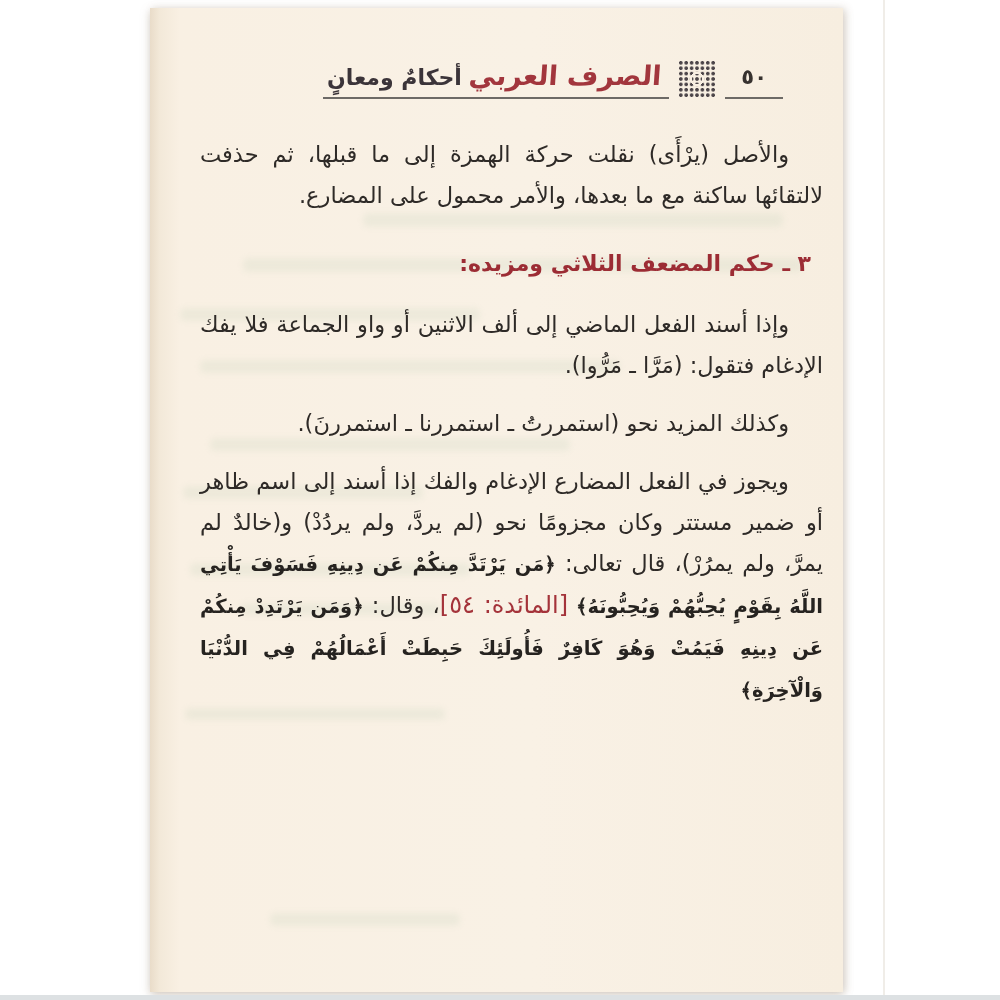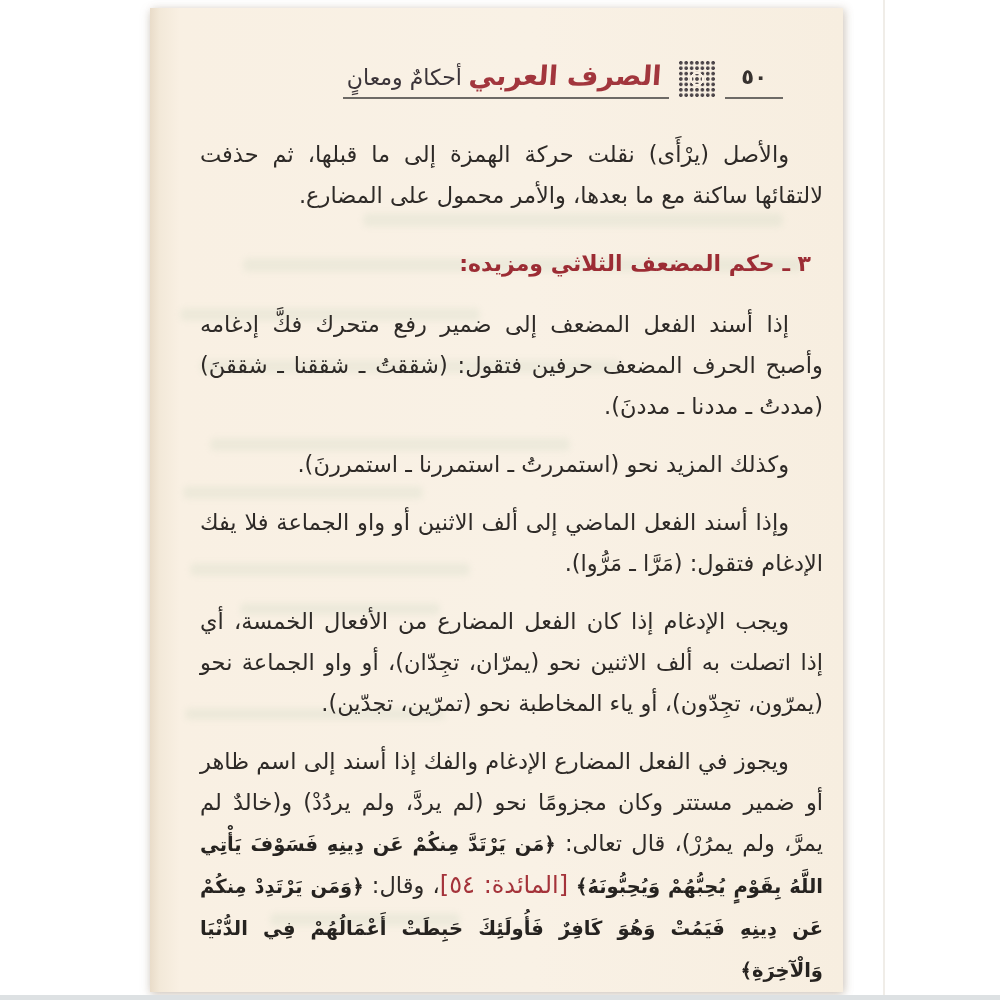--- a/index.html
+++ b/index.html
@@ -36,21 +36,21 @@
   }
   .titlewrap{
     padding:0 8px 6px 4px;border-bottom:2px solid #6d6a66;
     display:flex;direction:rtl;align-items:baseline;gap:7px;white-space:nowrap;
   }
   .title-callig{
     font-size:27px;font-weight:bold;color:#a2363d;
     transform:skewX(-4deg);letter-spacing:-1px;
   }
   .title-rest{
-    font-size:22px;font-weight:normal;color:#3b3439;letter-spacing:0px;
+    font-size:22px;font-weight:bold;color:#3b3439;letter-spacing:0px;
   }
 
   
   .content{
     position:absolute;top:126px;right:20px;left:36px;
     direction:rtl;text-align:justify;color:#2e2a27;
   }
   .block{font-size:22.5px;line-height:41px;margin:0 0 17px 14px;}
   .block.paragraph{text-indent:34px;}
   .block.heading{
@@ -84,22 +84,20 @@
   <div class="ghost" style="top:430px;left:60px;width:360px;height:13px;"></div>
   <div class="ghost" style="top:478px;right:420px;width:240px;height:13px;"></div>
   <div class="ghost" style="top:555px;left:40px;width:280px;height:13px;"></div>
   <div class="ghost" style="top:595px;left:90px;width:200px;height:12px;"></div>
   <div class="ghost" style="top:700px;left:35px;width:260px;height:12px;"></div>
   <div class="ghost" style="top:905px;left:120px;width:190px;height:13px;"></div>
 
   <div class="content">
       <div class="block paragraph"><span class="run normal">والأصل (يرْأَى) نقلت حركة الهمزة إلى ما قبلها، ثم حذفت لالتقائها ساكنة مع ما بعدها، والأمر محمول على المضارع.</span></div>
       <div class="block heading"><span class="run normal">٣ ـ حكم المضعف الثلاثي ومزيده:</span></div>
-      <div class="block paragraph"><span class="run normal">إذا أسند الفعل المضعف إلى ضمير رفع متحرك فكَّ إدغامه وأصبح الحرف المضعف حرفين فتقول: (شققتُ ـ شققنا ـ شققنَ) (مددتُ ـ مددنا ـ مددنَ).</span></div>
+      <div class="block paragraph"><span class="run normal">وإذا أسند الفعل الماضي إلى ألف الاثنين أو واو الجماعة فلا يفك الإدغام فتقول: (مَرَّا ـ مَرُّوا).</span></div>
       <div class="block paragraph"><span class="run normal">وكذلك المزيد نحو (استمررتُ ـ استمررنا ـ استمررنَ).</span></div>
-      <div class="block paragraph"><span class="run normal">وإذا أسند الفعل الماضي إلى ألف الاثنين أو واو الجماعة فلا يفك الإدغام فتقول: (مَرَّا ـ مَرُّوا).</span></div>
-      <div class="block paragraph"><span class="run normal">ويجب الإدغام إذا كان الفعل المضارع من الأفعال الخمسة، أي إذا اتصلت به ألف الاثنين نحو (يمرّان، تجِدّان)، أو واو الجماعة نحو (يمرّون، تجِدّون)، أو ياء المخاطبة نحو (تمرّين، تجدّين).</span></div>
       <div class="block paragraph"><span class="run normal">ويجوز في الفعل المضارع الإدغام والفك إذا أسند إلى اسم ظاهر أو ضمير مستتر وكان مجزومًا نحو (لم يردَّ، ولم يردُدْ) و(خالدٌ لم يمرَّ، ولم يمرُرْ)، قال تعالى: </span><span class="run quran">﴿مَن يَرْتَدَّ مِنكُمْ عَن دِينِهِ فَسَوْفَ يَأْتِي اللَّهُ بِقَوْمٍ يُحِبُّهُمْ وَيُحِبُّونَهُ﴾ </span><span class="run ref">[المائدة: ٥٤]</span><span class="run normal">، وقال: </span><span class="run quran">﴿وَمَن يَرْتَدِدْ مِنكُمْ عَن دِينِهِ فَيَمُتْ وَهُوَ كَافِرٌ فَأُولَئِكَ حَبِطَتْ أَعْمَالُهُمْ فِي الدُّنْيَا وَالْآخِرَةِ﴾ </span></div>
     </div>
 </div>
 
 <div class="scan-line"></div>
 <div class="scan-strip"></div>
 
 </body></html>

